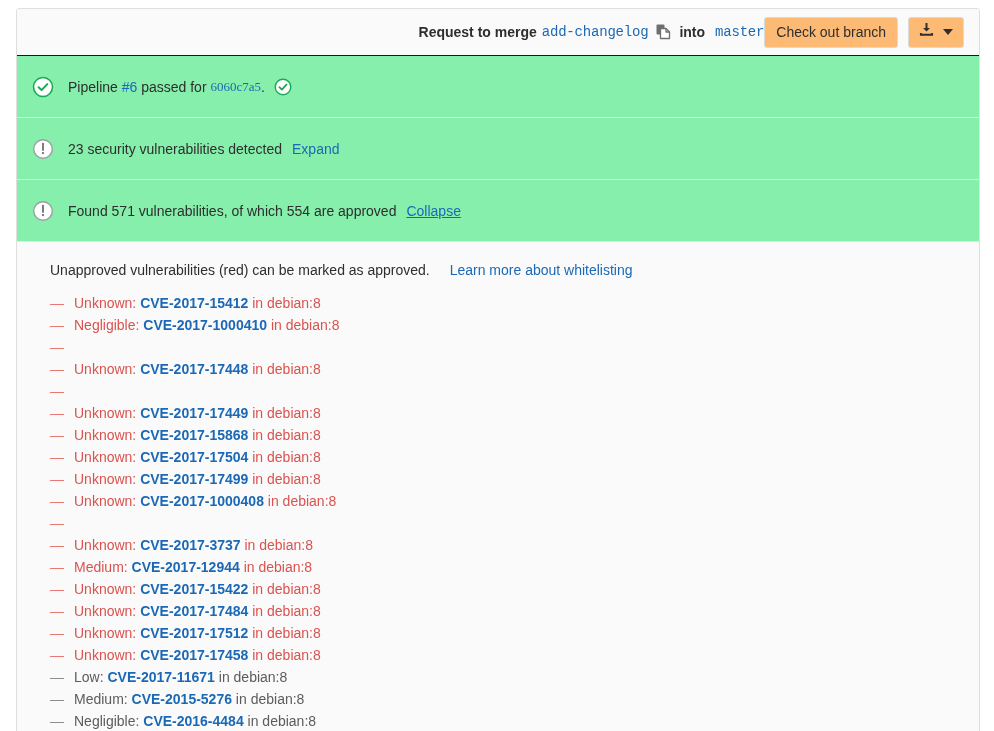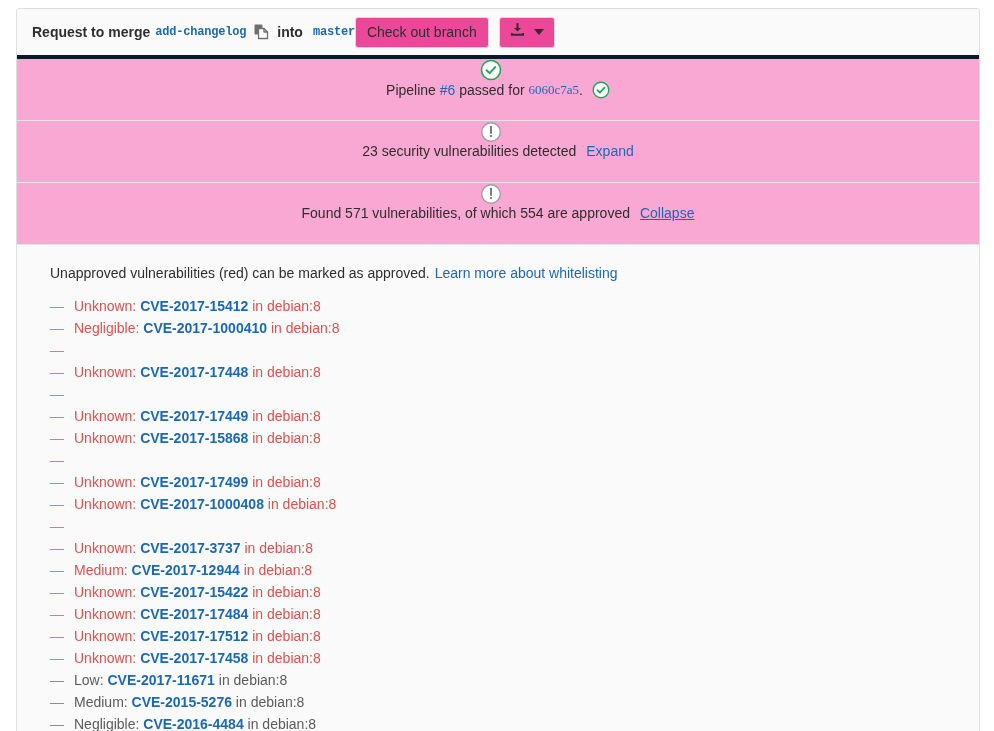--- a/index.html
+++ b/index.html
@@ -23,58 +23,58 @@
     width: 962px;
     border: 1px solid #dfdfdf;
     border-radius: 3px;
     background: #ffffff;
     overflow: hidden;
   }
 
   
   .widget-header {
     background: #fafafa;
-    border-bottom: 4px solid #0f172a;
+    border-bottom: 1px solid #0f172a;
     padding: 0 15px;
     height: 46px;
     display: flex;
     align-items: center;
-    justify-content: flex-start;
+    justify-content: flex-end;
   }
   .header-title {
     font-size: 14px;
     font-weight: bold;
     color: #2e2e2e;
     display: flex;
     align-items: center;
     white-space: nowrap;
   }
   .header-title .plain { margin-right: 5px; }
   .branch-ref {
     font-family: "Liberation Mono", monospace;
-    font-weight: bold;
-    font-size: 12px;
+    font-weight: normal;
+    font-size: 14px;
     color: #1b69b6;
     letter-spacing: -0.2px;
   }
   .copy-icon {
     display: inline-flex;
     margin: 0 8px;
     color: #5c5c5c;
     cursor: pointer;
   }
   .header-actions {
     display: flex;
     align-items: center;
   }
   .btn {
     font-family: "Liberation Sans", sans-serif;
     font-size: 14px;
     color: #2e2e2e;
-    background: #ec4899;
+    background: #fdba74;
     border: 1px solid #dadada;
     border-radius: 3px;
     padding: 0 11px;
     height: 31px;
     line-height: 29px;
     cursor: pointer;
     white-space: nowrap;
   }
   .btn-download {
     margin-left: 10px;
@@ -90,22 +90,21 @@
     border-top: 6px solid #2e2e2e;
   }
 
   
   .widget-row {
     display: flex;
     align-items: center;
     padding: 0 15px;
     min-height: 61px;
     border-bottom: 1px solid #e5e5e5;
-    background: #f9a8d4;
-    flex-direction: column;
+    background: #86efac;
   }
   .row-icon {
     flex: 0 0 auto;
     width: 22px; height: 22px;
     margin-right: 14px;
     display: inline-flex;
     align-items: center;
     justify-content: center;
   }
   .row-text {
@@ -246,21 +245,21 @@
     </span>
     <div class="row-text">
       <span>Found 571 vulnerabilities, of which 554 are approved</span>
       <span class="link link-u inline-gap">Collapse</span>
     </div>
   </div>
 
   <div class="report-body">
     <div class="report-note">
       <span>Unapproved vulnerabilities (red) can be marked as approved.</span>
-      <span class="link" style="margin-left:1px">Learn more about whitelisting</span>
+      <span class="link" style="margin-left:16px">Learn more about whitelisting</span>
     </div>
     <ul class="vuln-list">
         <li class="vuln-item vuln-unapproved">
           <span class="dash">—</span>
           <span><span class="sev">Unknown: </span><span class="cve-link">CVE-2017-15412</span><span> in debian:8</span></span>
         </li>
         <li class="vuln-item vuln-unapproved">
           <span class="dash">—</span>
           <span><span class="sev">Negligible: </span><span class="cve-link">CVE-2017-1000410</span><span> in debian:8</span></span>
         </li>
@@ -277,20 +276,21 @@
         <li class="vuln-item vuln-unapproved">
           <span class="dash">—</span>
           <span><span class="sev">Unknown: </span><span class="cve-link">CVE-2017-17449</span><span> in debian:8</span></span>
         </li>
         <li class="vuln-item vuln-unapproved">
           <span class="dash">—</span>
           <span><span class="sev">Unknown: </span><span class="cve-link">CVE-2017-15868</span><span> in debian:8</span></span>
         </li>
         <li class="vuln-item vuln-unapproved">
           <span class="dash">—</span>
+          <span><span class="sev">Unknown: </span><span class="cve-link">CVE-2017-17504</span><span> in debian:8</span></span>
         </li>
         <li class="vuln-item vuln-unapproved">
           <span class="dash">—</span>
           <span><span class="sev">Unknown: </span><span class="cve-link">CVE-2017-17499</span><span> in debian:8</span></span>
         </li>
         <li class="vuln-item vuln-unapproved">
           <span class="dash">—</span>
           <span><span class="sev">Unknown: </span><span class="cve-link">CVE-2017-1000408</span><span> in debian:8</span></span>
         </li>
         <li class="vuln-item vuln-unapproved">

